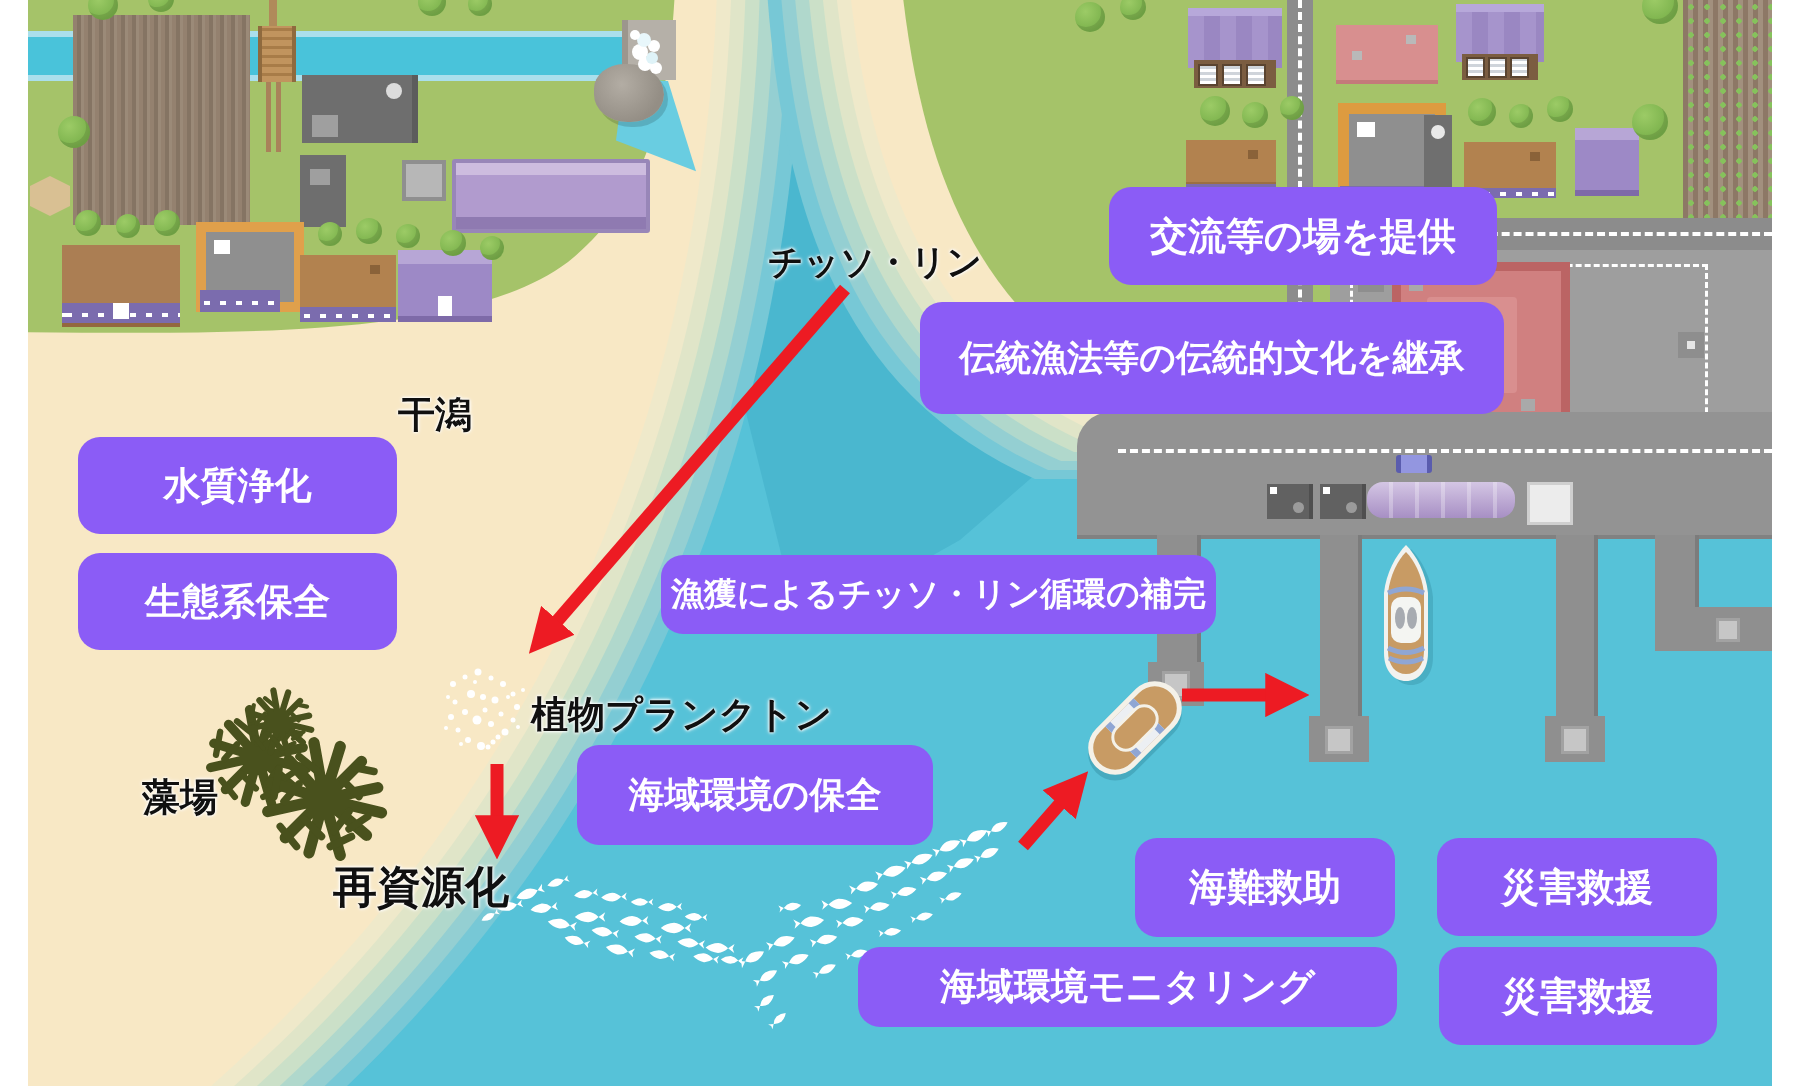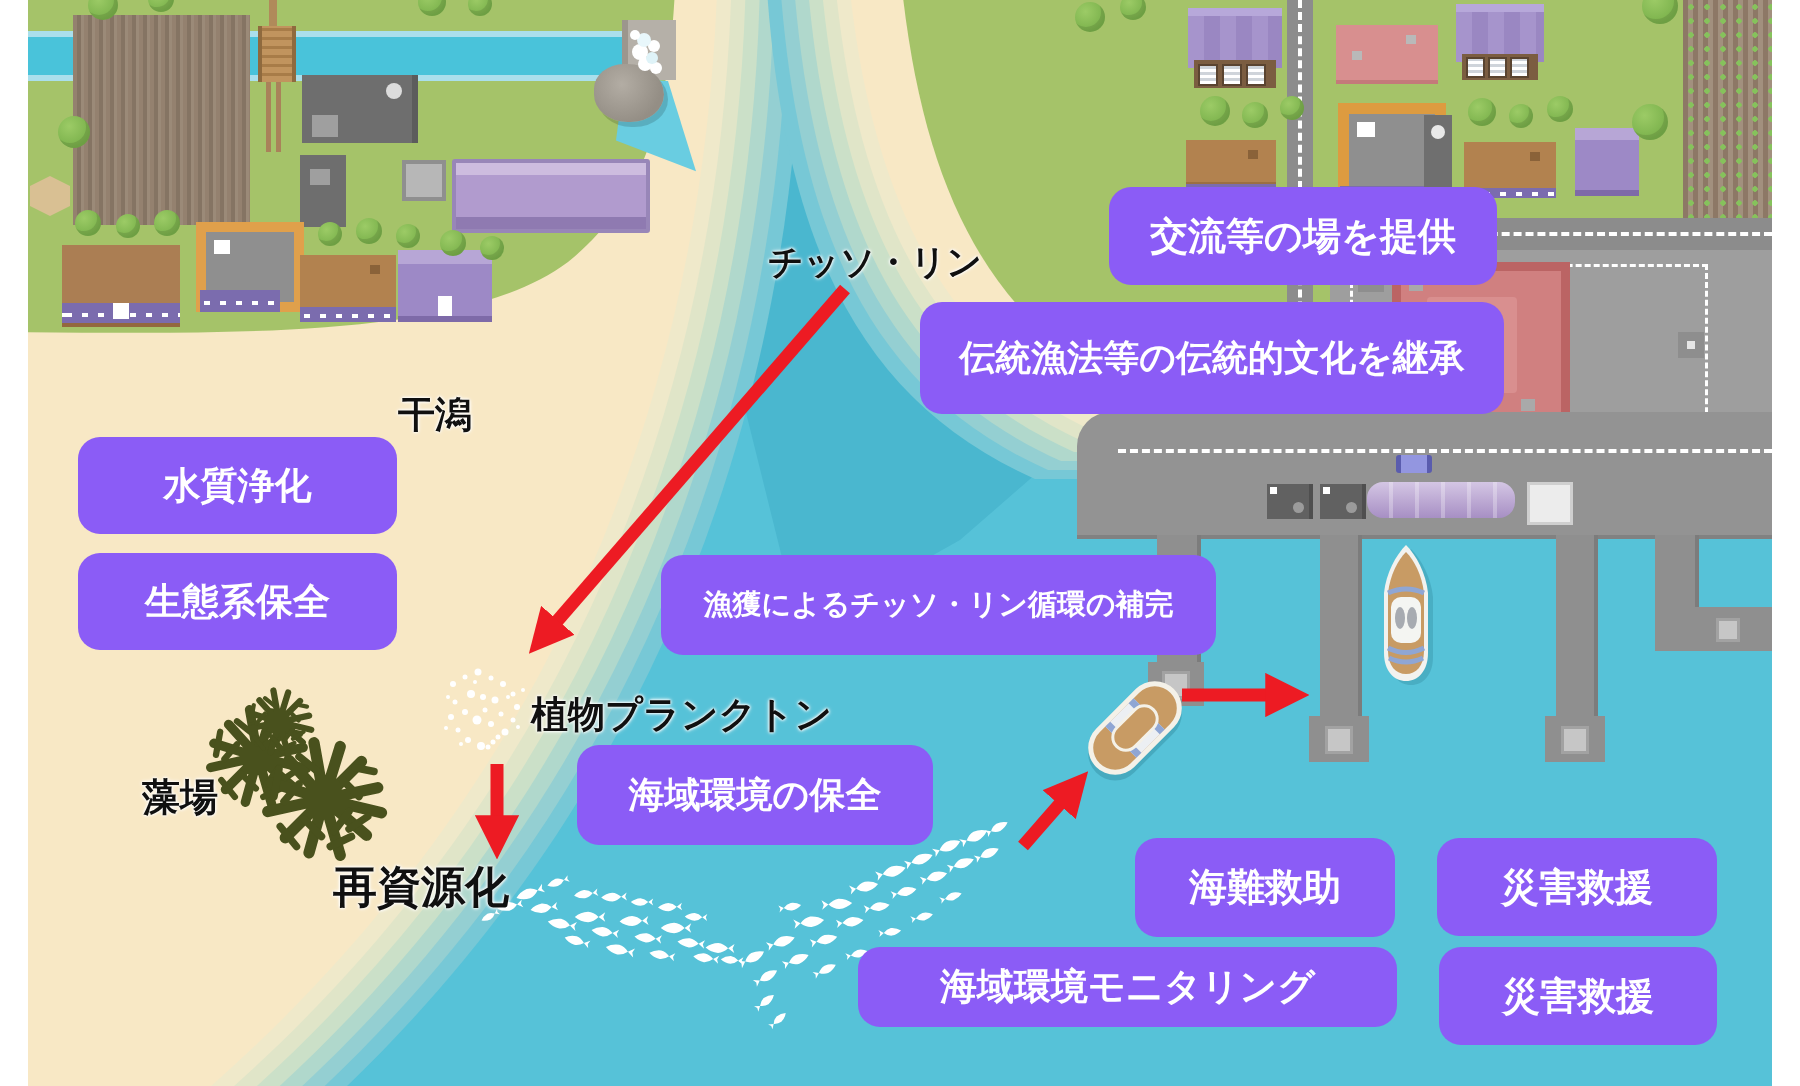--- a/index.html
+++ b/index.html
@@ -362,21 +362,21 @@
   <div class="lbl" style="left:740px;top:239px;font-size:35px;">チッソ・リン</div>
   <div class="lbl" style="left:370px;top:390px;font-size:37px;">干潟</div>
   <div class="lbl" style="left:503px;top:690px;font-size:37px;">植物プランクトン</div>
   <div class="lbl" style="left:114px;top:772px;font-size:38px;">藻場</div>
   <div class="lbl" style="left:305px;top:858px;font-size:44px;">再資源化</div>
 
   <div class="box" style="left:1081px;top:187px;width:388px;height:98px;font-size:38px;">交流等の場を提供</div>
   <div class="box" style="left:892px;top:302px;width:584px;height:112px;font-size:36px;">伝統漁法等の伝統的文化を継承</div>
   <div class="box" style="left:50px;top:437px;width:319px;height:97px;font-size:37px;">水質浄化</div>
   <div class="box" style="left:50px;top:553px;width:319px;height:97px;font-size:37px;">生態系保全</div>
-  <div class="box" style="left:633px;top:555px;width:555px;height:100px;font-size:29px;">漁獲によるチッソ・リン循環の補完</div>
+  <div class="box" style="left:633px;top:555px;width:555px;height:79px;font-size:33px;">漁獲によるチッソ・リン循環の補完</div>
   <div class="box" style="left:549px;top:745px;width:356px;height:100px;font-size:36px;">海域環境の保全</div>
   <div class="box" style="left:1107px;top:838px;width:260px;height:99px;font-size:38px;">海難救助</div>
   <div class="box" style="left:1409px;top:838px;width:280px;height:98px;font-size:38px;">災害救援</div>
   <div class="box" style="left:830px;top:947px;width:539px;height:80px;font-size:37px;">海域環境モニタリング</div>
   <div class="box" style="left:1411px;top:947px;width:278px;height:98px;font-size:38px;">災害救援</div>
 
  </div>
 </div>
 
 </body></html>

